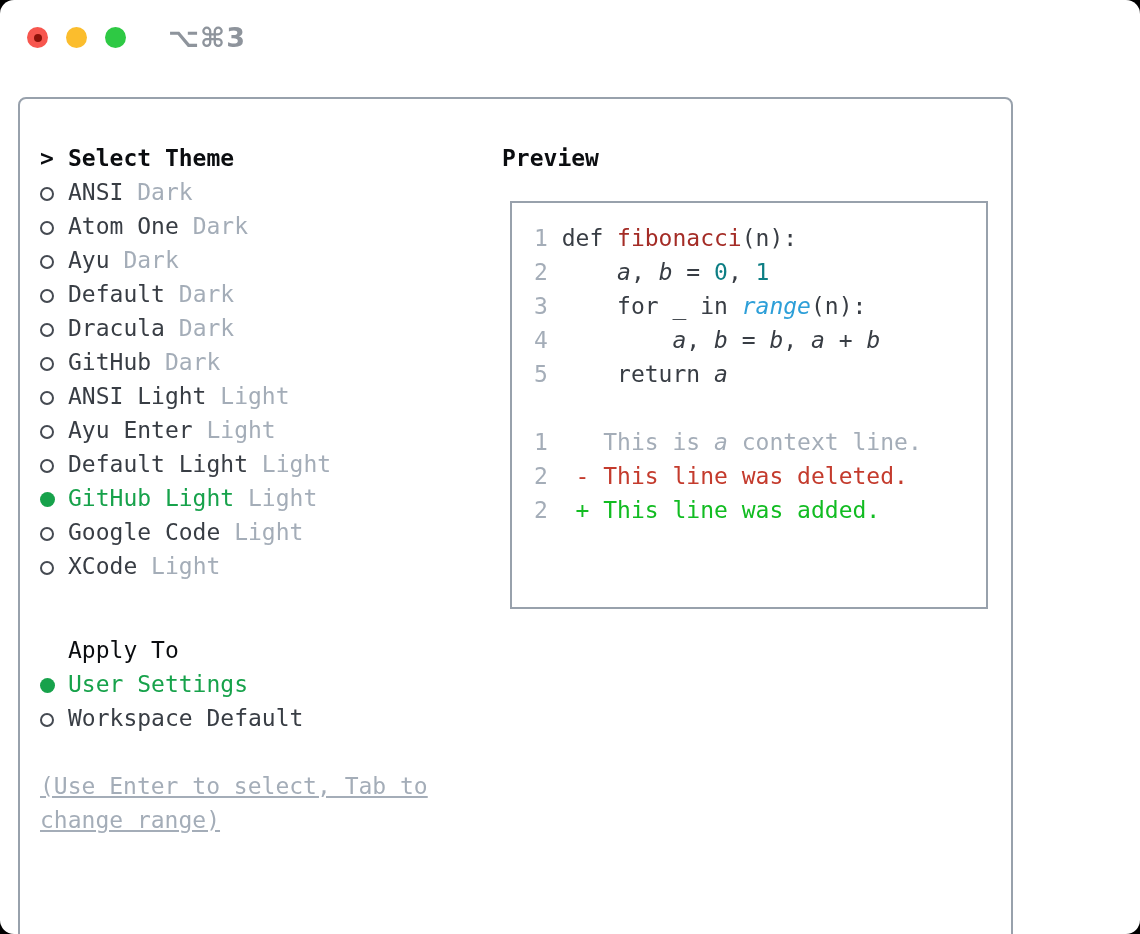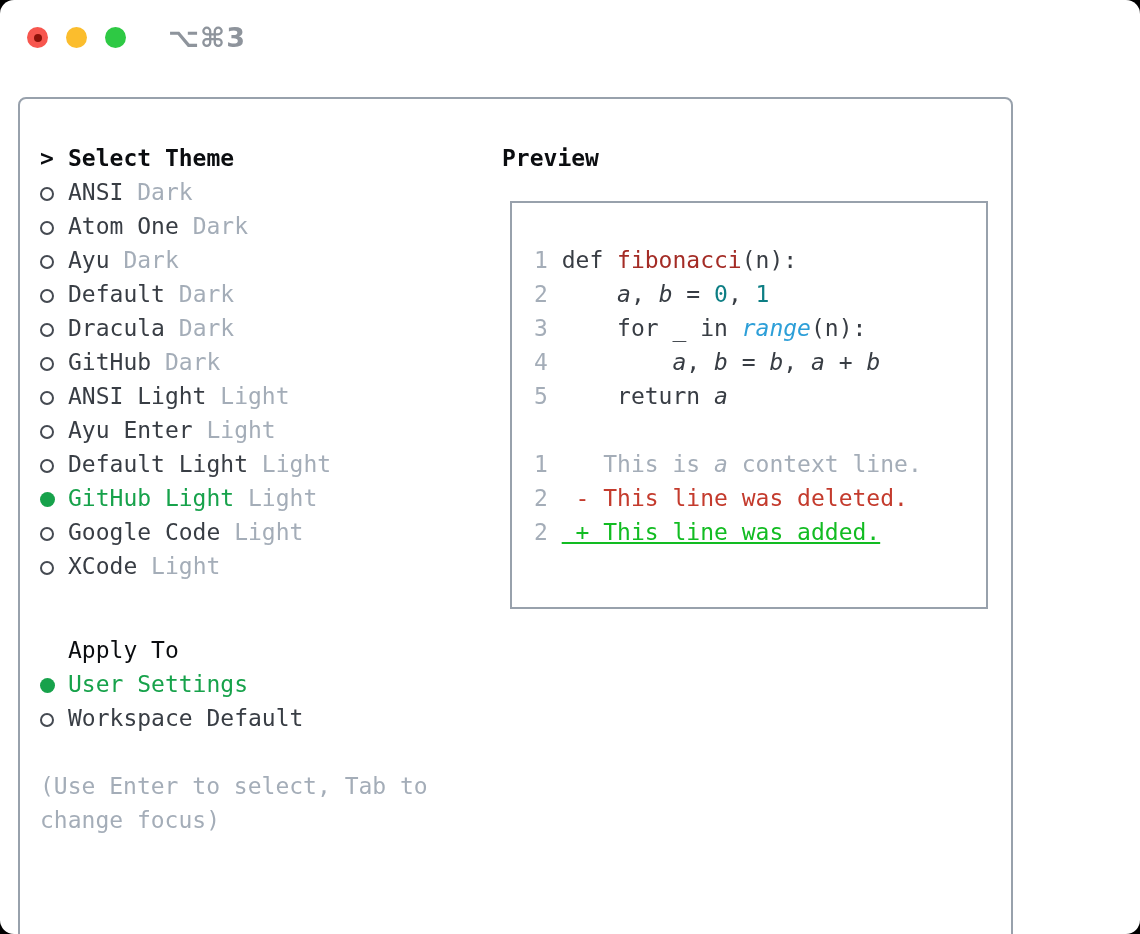--- a/index.html
+++ b/index.html
@@ -47,38 +47,38 @@
   .arrow{color:var(--c-ink);font-weight:bold;}
   .heading{color:var(--c-ink);font-weight:bold;}
   .subheading{color:var(--c-ink);padding-left:28px;margin-top:16px;}
   .dot{display:inline-block;width:14px;height:14px;border-radius:50%;vertical-align:-1px;}
   .dot.hollow{border:2px solid #454a52;}
   .dot.filled{background:var(--c-green);width:15px;height:15px;}
   .item .name{color:var(--c-text);}
   .item.selected .name{color:var(--c-green);}
   .tag{color:var(--c-muted);margin-left:1ch;}
   .gap-row{height:34px;}
-  .hint{color:var(--c-muted);white-space:pre;}
+  .hint{color:var(--c-muted);white-space:pre;text-decoration:underline;}
 
   
   .preview-heading{color:var(--c-ink);font-weight:bold;line-height:34px;}
   .preview-box{margin:26px 0 0 8px;width:478px;height:408px;border:2px solid var(--c-border);
-    padding:40px 10px 0 22px;overflow:hidden;}
+    padding:18px 10px 0 22px;overflow:hidden;}
   .crow{white-space:pre;line-height:34px;}
   .ln{display:inline-block;width:2ch;color:var(--c-muted);}
   .codeline{white-space:pre;}
   .seg-plain{color:var(--c-text);}
   .seg-func{color:var(--c-code_func);}
   .seg-num{color:var(--c-code_num);}
   .seg-builtin{color:var(--c-code_builtin);font-style:italic;}
   .seg-var{color:var(--c-text);font-style:italic;}
   .seg-ctx{color:var(--c-muted);}
   .seg-ctxvar{color:var(--c-muted);font-style:italic;}
   .seg-del{color:var(--c-diff_del);}
-  .seg-add{color:var(--c-diff_add);text-decoration:underline;}
+  .seg-add{color:var(--c-diff_add);}
 </style>
 </head>
 <body>
 
 <div class="window">
 
   <div class="traffic">
     <span class="light red"></span>
     <span class="light yellow"></span>
     <span class="light green"></span>
@@ -103,21 +103,21 @@
       <div class="row item"><span class="pfx"><i class="dot hollow"></i></span><span class="name">Google Code</span><span class="tag">Light</span></div>
       <div class="row item"><span class="pfx"><i class="dot hollow"></i></span><span class="name">XCode</span><span class="tag">Light</span></div>
 
       <div class="gap-row"></div>
       <div class="row subheading">Apply To</div>
       <div class="row item selected"><span class="pfx"><i class="dot filled"></i></span><span class="name">User Settings</span></div>
       <div class="row item"><span class="pfx"><i class="dot hollow"></i></span><span class="name">Workspace Default</span></div>
 
       <div class="gap-row"></div>
       <div class="hint">(Use Enter to select, Tab to</div>
-      <div class="hint">change focus)</div>
+      <div class="hint">change range)</div>
     </div>
 
     <div class="right-col">
       <div class="preview-heading">Preview</div>
       <div class="preview-box">
 
         <div class="crow"><span class="ln">1</span><span class="codeline"><span class="seg-plain">def </span><span class="seg-func">fibonacci</span><span class="seg-plain">(n):</span></span></div>
         <div class="crow"><span class="ln">2</span><span class="codeline"><span class="seg-plain">    </span><span class="seg-var">a</span><span class="seg-plain">, </span><span class="seg-var">b</span><span class="seg-plain"> = </span><span class="seg-num">0</span><span class="seg-plain">, </span><span class="seg-num">1</span></span></div>
         <div class="crow"><span class="ln">3</span><span class="codeline"><span class="seg-plain">    for _ in </span><span class="seg-builtin">range</span><span class="seg-plain">(n):</span></span></div>
         <div class="crow"><span class="ln">4</span><span class="codeline"><span class="seg-plain">        </span><span class="seg-var">a</span><span class="seg-plain">, </span><span class="seg-var">b</span><span class="seg-plain"> = </span><span class="seg-var">b</span><span class="seg-plain">, </span><span class="seg-var">a</span><span class="seg-plain"> + </span><span class="seg-var">b</span></span></div>

